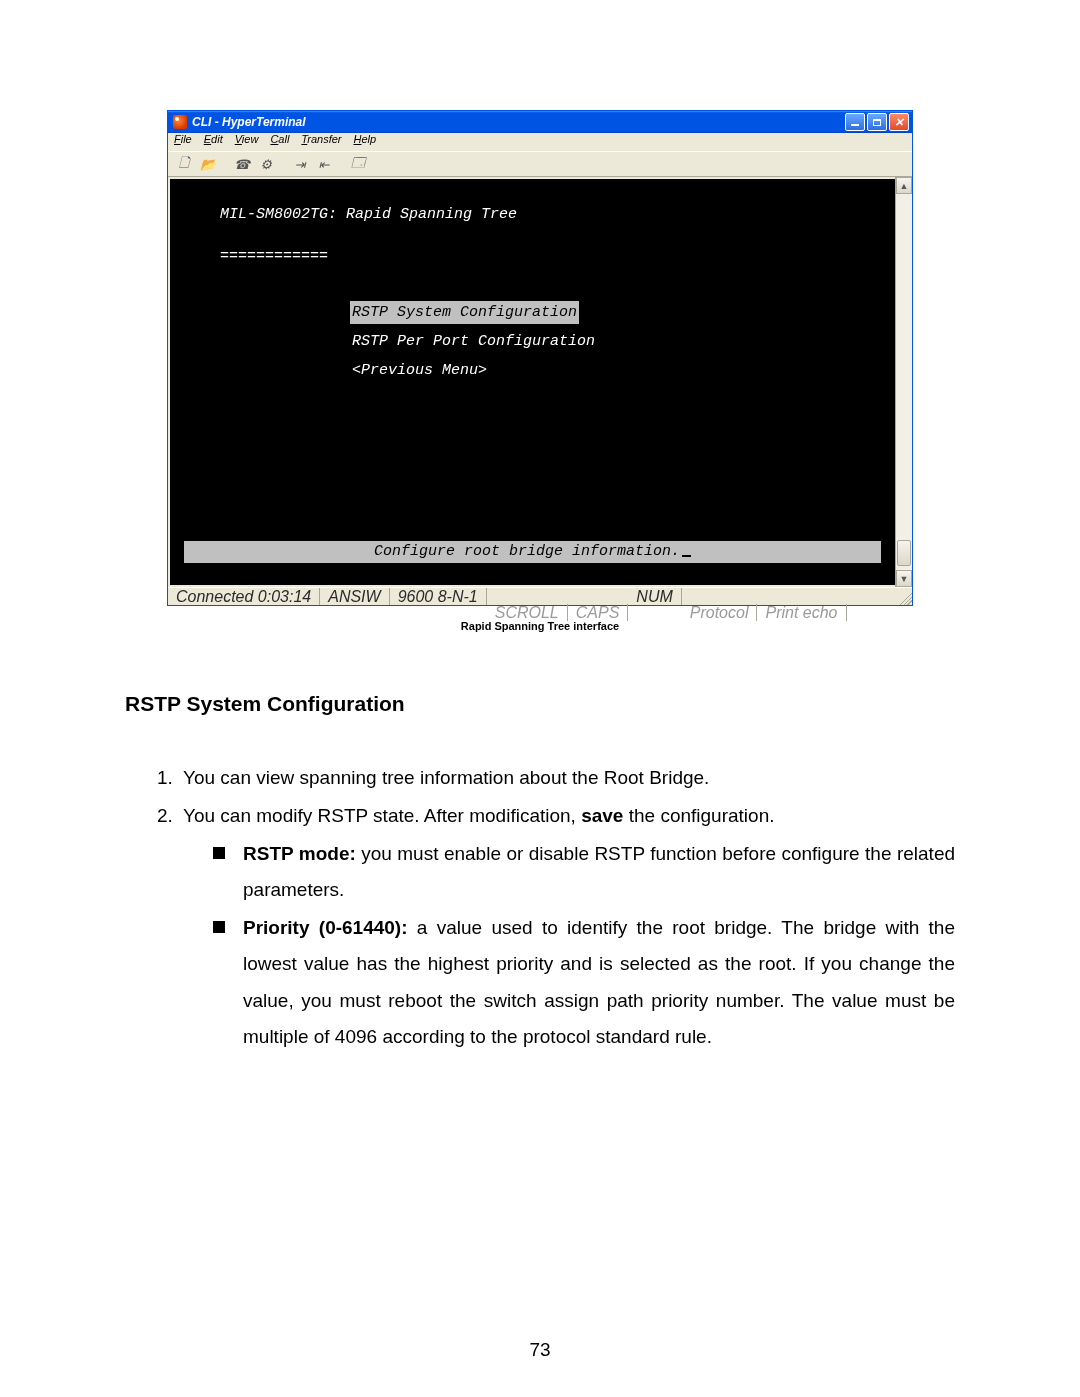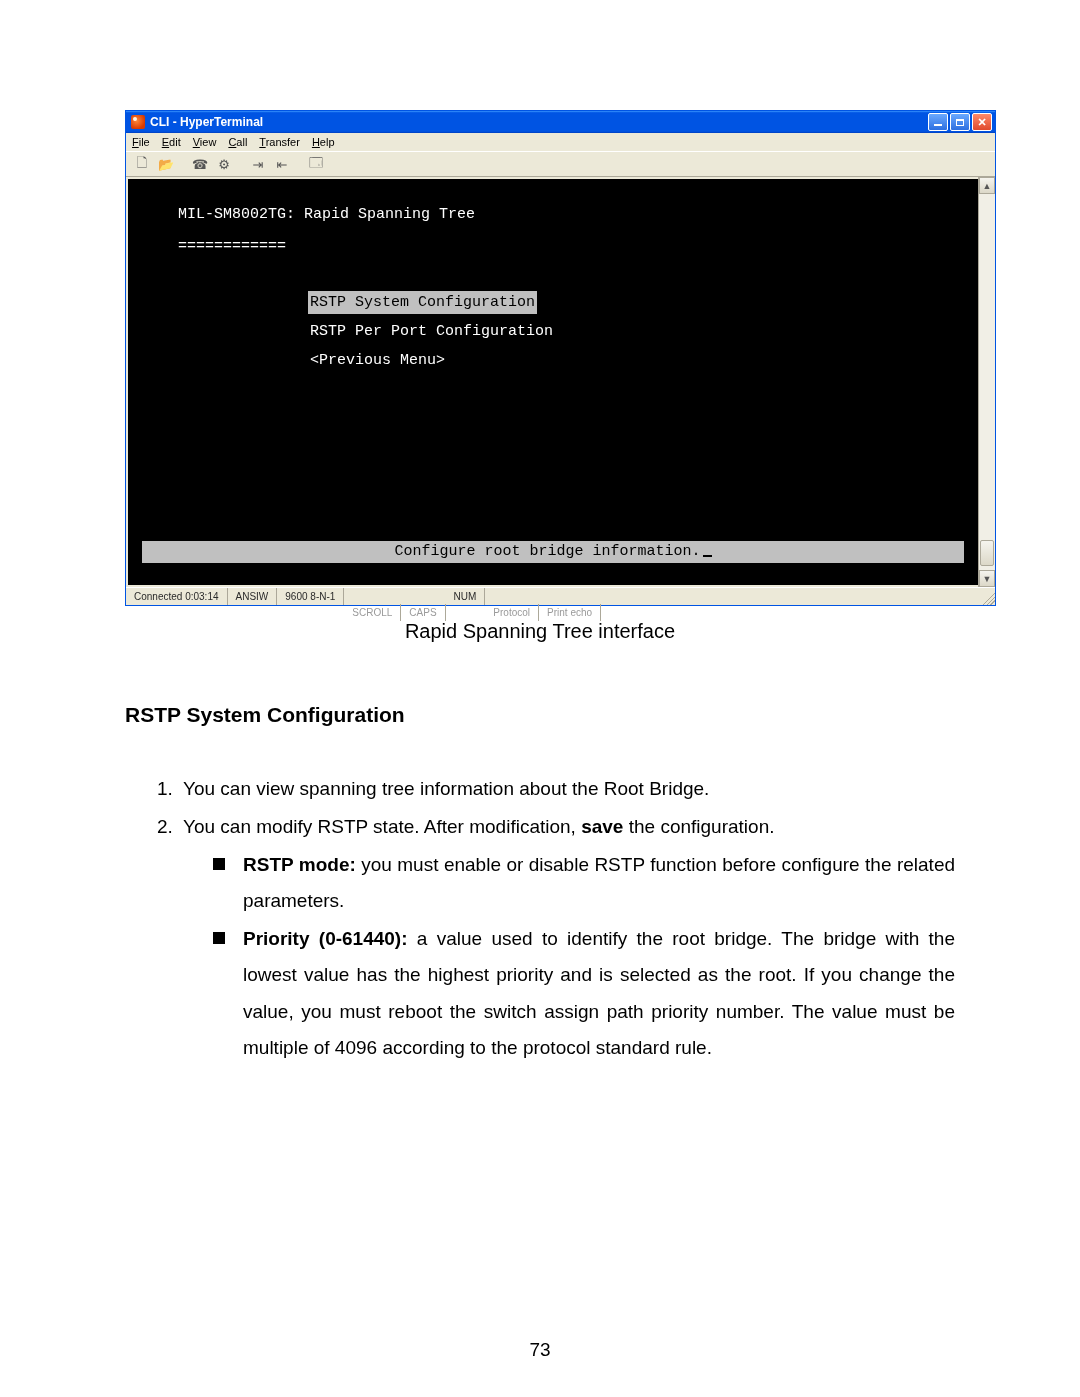--- a/index.html
+++ b/index.html
@@ -10,26 +10,27 @@
     font-family: Arial, Helvetica, sans-serif;
     color: #000;
     position: relative;
   }
   .page {
     padding: 110px 125px 40px 125px;
   }
 
   
   .ht-window {
-    width: 871px;
+    width: 746px;
     margin: 0 auto;
     border: 1px solid #0054e3;
     background: #ece9d8;
     font-family: Tahoma, Arial, sans-serif;
     font-size: 11px;
+    font-style: italic;
   }
   .ht-titlebar {
     height: 22px;
     background: linear-gradient(to bottom, #3a95ff 0%, #0054e3 8%, #0054e3 92%, #003fbf 100%);
     display: flex;
     align-items: center;
     padding: 0 3px 0 5px;
     color: #fff;
     font-weight: bold;
     font-size: 12px;
@@ -65,22 +66,22 @@
   .ht-win-btn.close {
     background: linear-gradient(to bottom, #ff8a6a, #e04a2d);
   }
   .ht-win-btn .glyph-min { width:8px; height:2px; background:#fff; margin-top:6px; }
   .ht-win-btn .glyph-max { width:8px; height:7px; border:1px solid #fff; border-top-width:2px; }
 
   .ht-menubar {
     height: 18px;
     background: #ece9d8;
     display: flex;
-    align-items: center;
-    padding: 8px 6px;
+    align-items: flex-start;
+    padding: 0 6px;
     gap: 12px;
     font-size: 11px;
     color: #000;
   }
   .ht-menubar span { cursor: default; }
   .ht-menubar span u { text-decoration: underline; }
 
   .ht-toolbar {
     height: 26px;
     background: #ece9d8;
@@ -111,21 +112,21 @@
     width: 100%;
     height: 406px;
     background: #000;
     color: #fff;
     font-family: "Courier New", monospace;
     font-size: 15px;
     line-height: 1.55;
     padding: 24px 0 0 50px;
     position: relative;
   }
-  .term-header { margin-bottom: 9px; }
+  .term-header { margin-bottom: 19px; }
   .term-underline {
     letter-spacing: 0;
     margin-bottom: 32px;
   }
   .term-menu { padding-left: 130px; }
   .term-menu-item {
     display: inline-block;
     padding: 0 2px;
     margin-bottom: 6px;
   }
@@ -175,21 +176,21 @@
     border: 1px solid #aca899;
     border-radius: 2px;
   }
 
   .ht-statusbar {
     height: 18px;
     background: #ece9d8;
     border-top: 1px solid #fff;
     display: flex;
     align-items: center;
-    font-size: 10px;
+    font-size: 16px;
     color: #2a2a2a;
   }
   .sb-cell {
     padding: 0 8px;
     border-right: 1px solid #aca899;
     height: 100%;
     display: flex; align-items: center;
     white-space: nowrap;
   }
   .sb-cell.dim { color: #9a9a9a; margin-top: 32px; }
@@ -198,23 +199,24 @@
     width: 16px; height: 16px;
     background:
       linear-gradient(135deg, transparent 60%, #aca899 60%, #aca899 65%, transparent 65%,
                       transparent 72%, #aca899 72%, #aca899 77%, transparent 77%,
                       transparent 84%, #aca899 84%, #aca899 89%, transparent 89%);
   }
 
   
   .caption {
     text-align: center;
-    font-size: 20px;
+    font-size: 11px;
     color: #000;
     margin: 14px 0 60px 0;
+    font-weight: bold;
   }
 
   .section-heading {
     font-size: 21px;
     font-weight: bold;
     margin: 0 0 44px 0;
   }
 
   ol.numlist {
     list-style: none;

